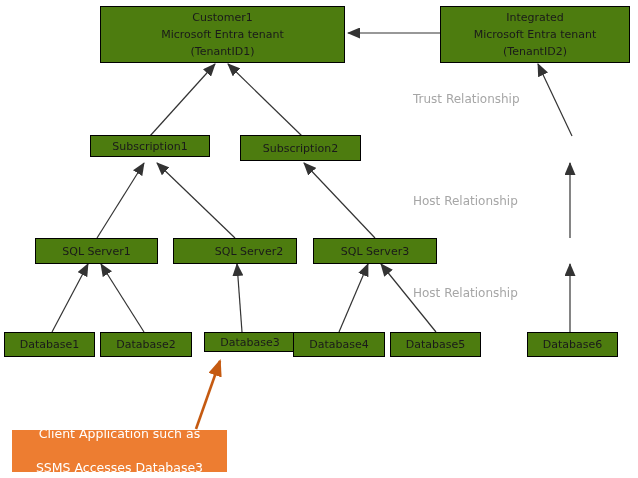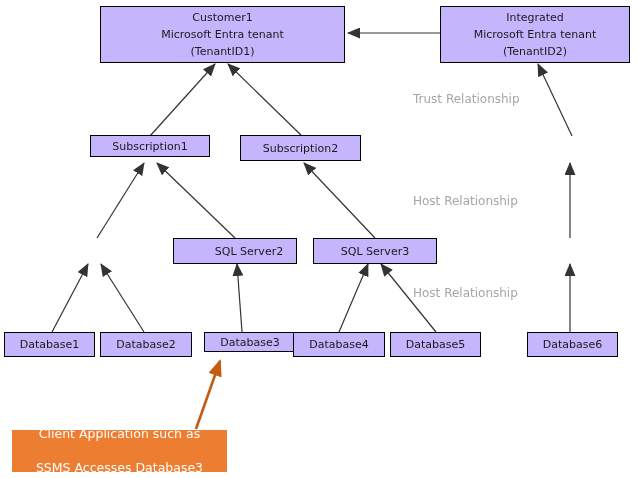--- a/index.html
+++ b/index.html
@@ -15,21 +15,21 @@
   .canvas{
     position:relative;width:638px;height:478px;background:#fff;overflow:hidden;
     font-family:"DejaVu Sans","Liberation Sans",sans-serif;
   }
   svg.connectors{position:absolute;left:0;top:0;width:638px;height:478px;}
   svg.connectors line{stroke:var(--connector);stroke-width:1.2;}
   svg.connectors line.orange{stroke:var(--note-arrow);stroke-width:2.6;}
   .mk-black{fill:var(--connector);}
   .mk-orange{fill:var(--note-arrow);}
   .box{
-    position:absolute;border:1px solid var(--box-border);background:#c4b5fd;
+    position:absolute;border:1px solid var(--box-border);background:#4d7c0f;
     display:flex;flex-direction:column;align-items:center;justify-content:center;
     font-size:11px;color:var(--box-text);text-align:center;line-height:17px;
     box-sizing:border-box;white-space:nowrap;
   }
   .tenant{line-height:17px;}
   .b-customer1{left:100px;top:6px;width:245px;height:57px;}
   .b-integrated{left:440px;top:6px;width:190px;height:57px;}
   .b-sub1{left:90px;top:135px;width:120px;height:22px;}
   .b-sub2{left:240px;top:135px;width:121px;height:26px;}
   .b-sub3{left:513px;top:135px;width:118px;height:26px;}
@@ -95,20 +95,21 @@
 
   <div class="box tenant b-integrated">
     <div>Integrated</div>
     <div>Microsoft Entra tenant</div>
     <div>(TenantID2)</div>
   </div>
 
   <div class="box b-sub1">Subscription1</div>
   <div class="box b-sub2">Subscription2</div>
 
+  <div class="box b-sql1">SQL Server1</div>
   <div class="box b-sql2">SQL Server2</div>
   <div class="box b-sql3">SQL Server3</div>
 
   <div class="box b-db1">Database1</div>
   <div class="box b-db2">Database2</div>
   <div class="box b-db3">Database3</div>
   <div class="box b-db4">Database4</div>
   <div class="box b-db5">Database5</div>
   <div class="box b-db6">Database6</div>
 

